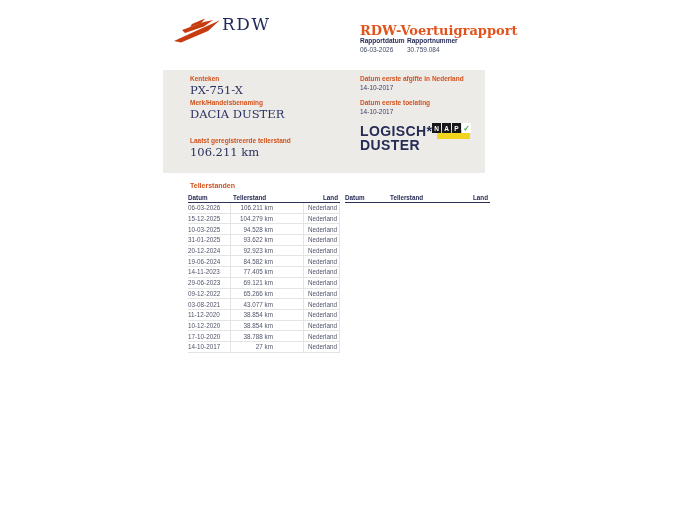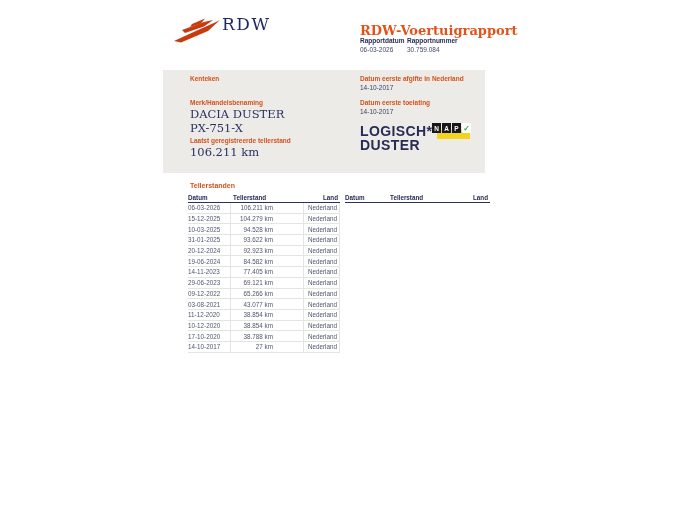--- a/index.html
+++ b/index.html
@@ -66,21 +66,21 @@
 
   <div class="abs doc-title" style="left:360px;top:13px;margin-top:10px;">RDW-Voertuigrapport</div>
   <div class="abs meta-label" style="left:360px;top:37px;">Rapportdatum</div>
   <div class="abs meta-label" style="left:407px;top:37px;">Rapportnummer</div>
   <div class="abs meta-value" style="left:360px;top:46px;">06-03-2026</div>
   <div class="abs meta-value" style="left:407px;top:46px;">30.759.084</div>
 
   <div class="abs panel" style="left:163px;top:70px;width:322px;height:103px;"></div>
 
   <div class="abs f-label" style="left:190px;top:75px;">Kenteken</div>
-  <div class="abs f-value-lg" style="left:190px;top:83px;margin-top:38px;">PX-751-X</div>
+  <div class="abs f-value-lg" style="left:190px;top:83px;">PX-751-X</div>
   <div class="abs f-label" style="left:190px;top:99px;">Merk/Handelsbenaming</div>
   <div class="abs f-value-lg" style="left:190px;top:107px;">DACIA DUSTER</div>
   <div class="abs f-label" style="left:190px;top:137px;">Laatst geregistreerde tellerstand</div>
   <div class="abs f-value-lg" style="left:190px;top:145px;">106.211 km</div>
 
   <div class="abs f-label" style="left:360px;top:75px;">Datum eerste afgifte in Nederland</div>
   <div class="abs f-value-sm" style="left:360px;top:84px;">14-10-2017</div>
   <div class="abs f-label" style="left:360px;top:99px;">Datum eerste toelating</div>
   <div class="abs f-value-sm" style="left:360px;top:108px;">14-10-2017</div>
 

